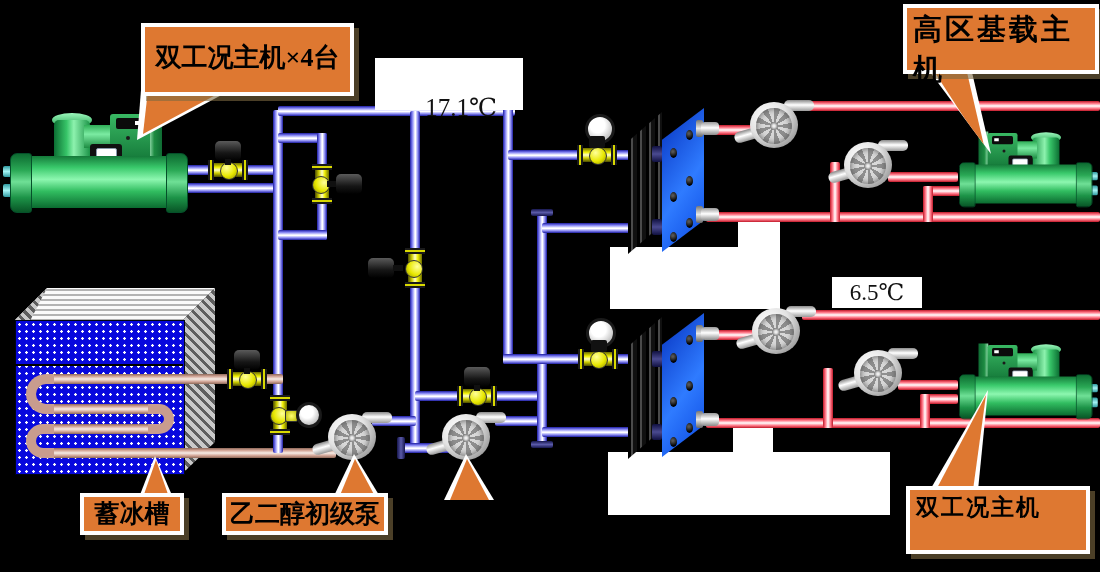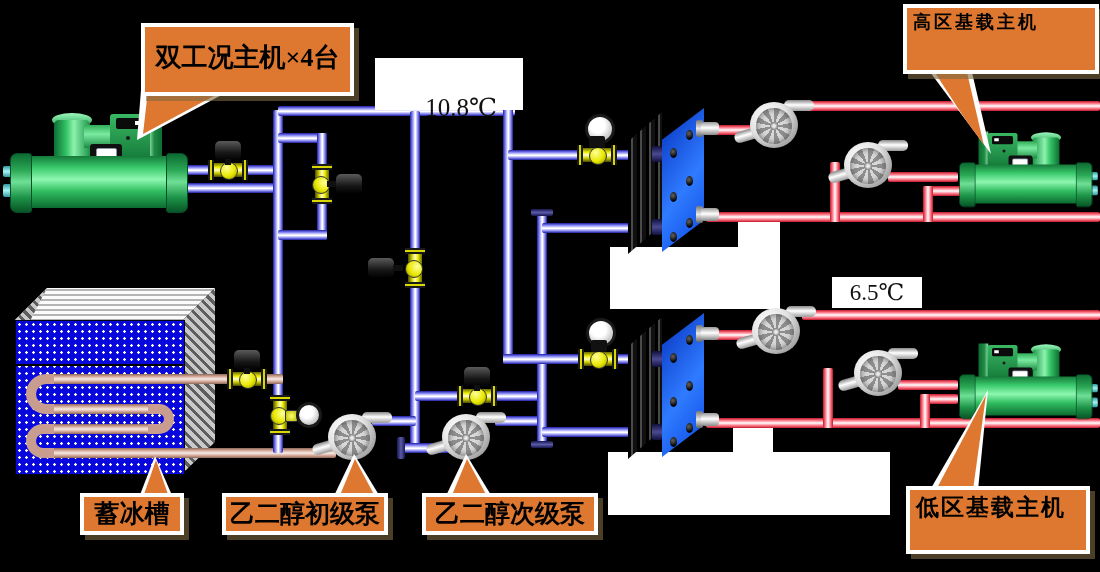--- a/index.html
+++ b/index.html
@@ -79,21 +79,21 @@
 <body>
 
 <div id="stage">
 
   <div class="wbox" style="left:610px;top:247px;width:170px;height:62px;"></div>
   <div class="wbox" style="left:738px;top:222px;width:42px;height:27px;"></div>
   <div class="wbox" style="left:608px;top:452px;width:282px;height:63px;"></div>
   <div class="wbox" style="left:733px;top:428px;width:40px;height:26px;"></div>
 
   <div class="wbox tmp" style="left:375px;top:58px;width:148px;height:52px;font-size:25px;line-height:100px;text-align:center;padding-left:24px;width:124px;">
-       <span>10.8℃</span></div>
+       <span>17.1℃</span></div>
   <div class="wbox tmp" style="left:832px;top:277px;width:90px;height:31px;font-size:23px;line-height:31px;text-align:center;">
        <span>6.5℃</span></div>
 
   <div style="left:13px;top:286px;width:204px;height:190px;">
     <div class="t-top"></div>
     <div class="t-right"></div>
     <div class="t-left"></div>
     <div class="t-front"></div>
     <div class="t-water"></div>
   </div>
@@ -329,25 +329,23 @@
   <div class="tail tailw" style="left:330px;top:454px;width:54px;height:46px;clip-path:polygon(24px 0,52px 46px,2px 46px);">
     <div style="clip-path:polygon(25px 5px,47px 46px,8px 46px);"></div>
     </div>
   <div class="tail tailw" style="left:442px;top:454px;width:54px;height:46px;clip-path:polygon(24px 0,52px 46px,2px 46px);">
     <div style="clip-path:polygon(25px 5px,47px 46px,8px 46px);"></div>
     </div>
 
   <div class="co" style="left:141px;top:23px;width:205px;height:65px;font-size:26px;line-height:62px;font-weight:bold;">
     <span>双工况主机×4台</span></div>
   <div class="co" style="left:903px;top:4px;width:182px;height:62px;padding-left:6px;text-align:left;">
-    <span class="l1" style="font-size:18px;letter-spacing:3px;margin-top:2px;">高区基载主机</span>
+    <span class="l1" style="font-size:29px;letter-spacing:3px;margin-top:2px;">高区基载主机</span>
     </div>
   <div class="co" style="left:906px;top:486px;width:170px;height:60px;padding-left:6px;text-align:left;">
-    <span class="l1" style="font-size:23px;letter-spacing:2px;margin-top:2px;">低区基载主机</span>
+    <span class="l1" style="font-size:23px;letter-spacing:2px;margin-top:2px;">双工况主机</span>
     </div>
   <div class="co" style="left:80px;top:493px;width:96px;height:34px;font-size:25px;line-height:33px;font-weight:bold;">
     <span>蓄冰槽</span></div>
   <div class="co" style="left:222px;top:493px;width:158px;height:34px;font-size:25px;line-height:33px;font-weight:bold;">
     <span>乙二醇初级泵</span></div>
-  <div class="co" style="left:422px;top:493px;width:168px;height:34px;font-size:25px;line-height:33px;font-weight:bold;">
-    <span>乙二醇次级泵</span></div>
 
 </div>
 
 </body></html>

